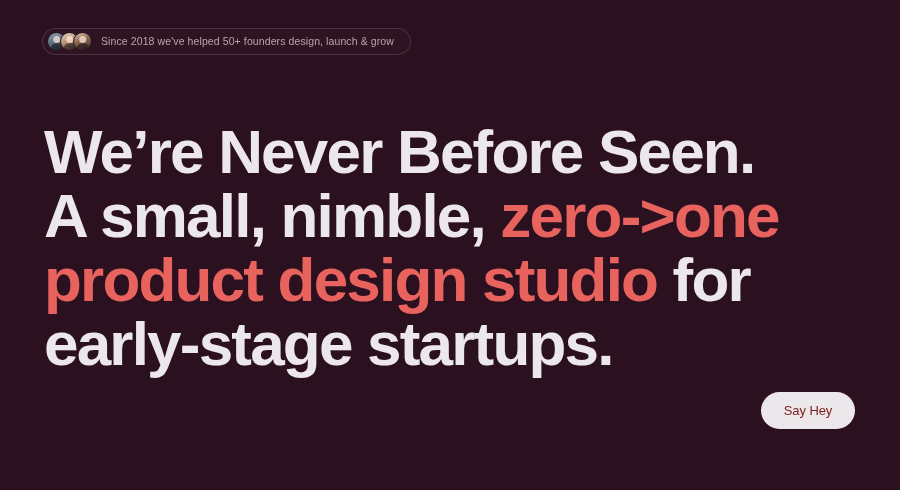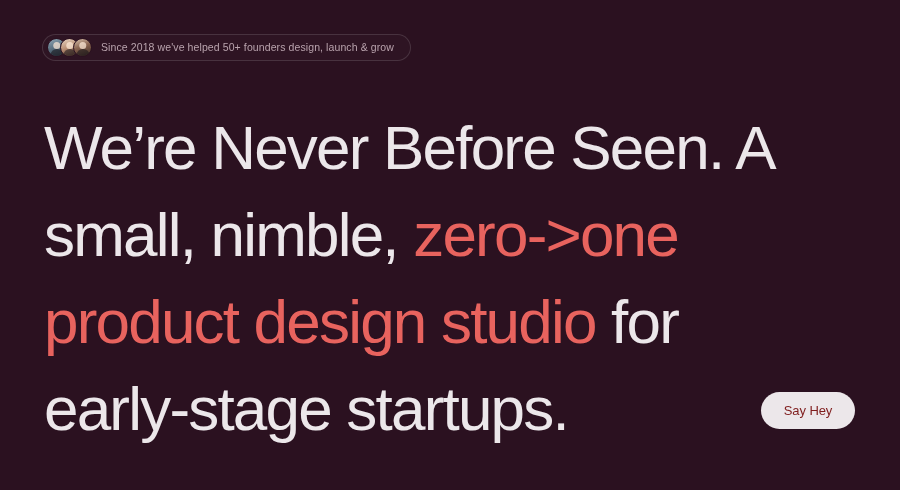--- a/index.html
+++ b/index.html
@@ -23,21 +23,20 @@
     left: 42px;
     top: 28px;
     height: 27px;
     display: flex;
     align-items: center;
     gap: 9px;
     padding: 0 16px 0 4px;
     border: 1px solid rgba(237, 232, 234, 0.14);
     border-radius: 999px;
     background: rgba(255, 255, 255, 0.015);
-    margin-top: 6px;
   }
 
   .avatars {
     display: flex;
     align-items: center;
   }
 
   .avatar {
     width: 19px;
     height: 19px;
@@ -83,26 +82,26 @@
     letter-spacing: 0.1px;
     color: #b9a3ad;
     white-space: nowrap;
     line-height: 1;
   }
 
   
   .headline {
     position: absolute;
     left: 44px;
-    top: 104px;
+    top: 120px;
     width: 740px;
     font-size: 62px;
-    line-height: 87px;
+    line-height: 64px;
     letter-spacing: -1.8px;
-    font-weight: 400;
+    font-weight: 700;
     color: #ece7ea;
   }
 
   .accent { color: #e8635e; }
 
   
   .cta {
     position: absolute;
     left: 761px;
     top: 392px;

